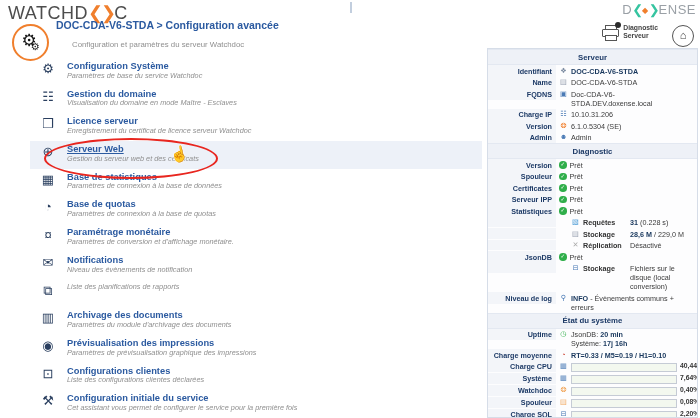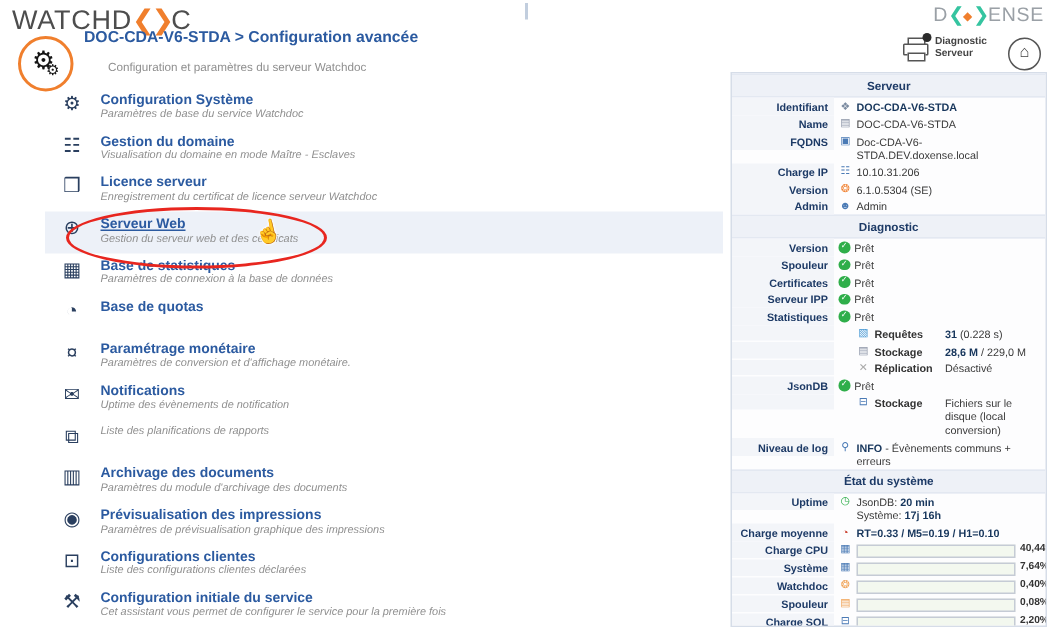--- a/index.html
+++ b/index.html
@@ -128,36 +128,37 @@
       <span class="menu-text">
         <div class="mi-title">Base de statistiques</div>
         <div class="mi-sub">Paramètres de connexion à la base de données</div>
       </span>
     </div>
 
     <div class="menu-item">
       <span class="menu-icon">◔</span>
       <span class="menu-text">
         <div class="mi-title">Base de quotas</div>
+        <div class="mi-sub">Paramètres de connexion à la base de quotas</div>
       </span>
     </div>
 
     <div class="menu-item">
       <span class="menu-icon">¤</span>
       <span class="menu-text">
         <div class="mi-title">Paramétrage monétaire</div>
         <div class="mi-sub">Paramètres de conversion et d'affichage monétaire.</div>
       </span>
     </div>
 
     <div class="menu-item">
       <span class="menu-icon">✉</span>
       <span class="menu-text">
         <div class="mi-title">Notifications</div>
-        <div class="mi-sub">Uptime des évènements de notification</div>
+        <div class="mi-sub">Niveau des évènements de notification</div>
       </span>
     </div>
 
     <div class="menu-item">
       <span class="menu-icon">⧉</span>
       <span class="menu-text">
         <div class="mi-sub">Liste des planifications de rapports</div>
       </span>
     </div>
 

